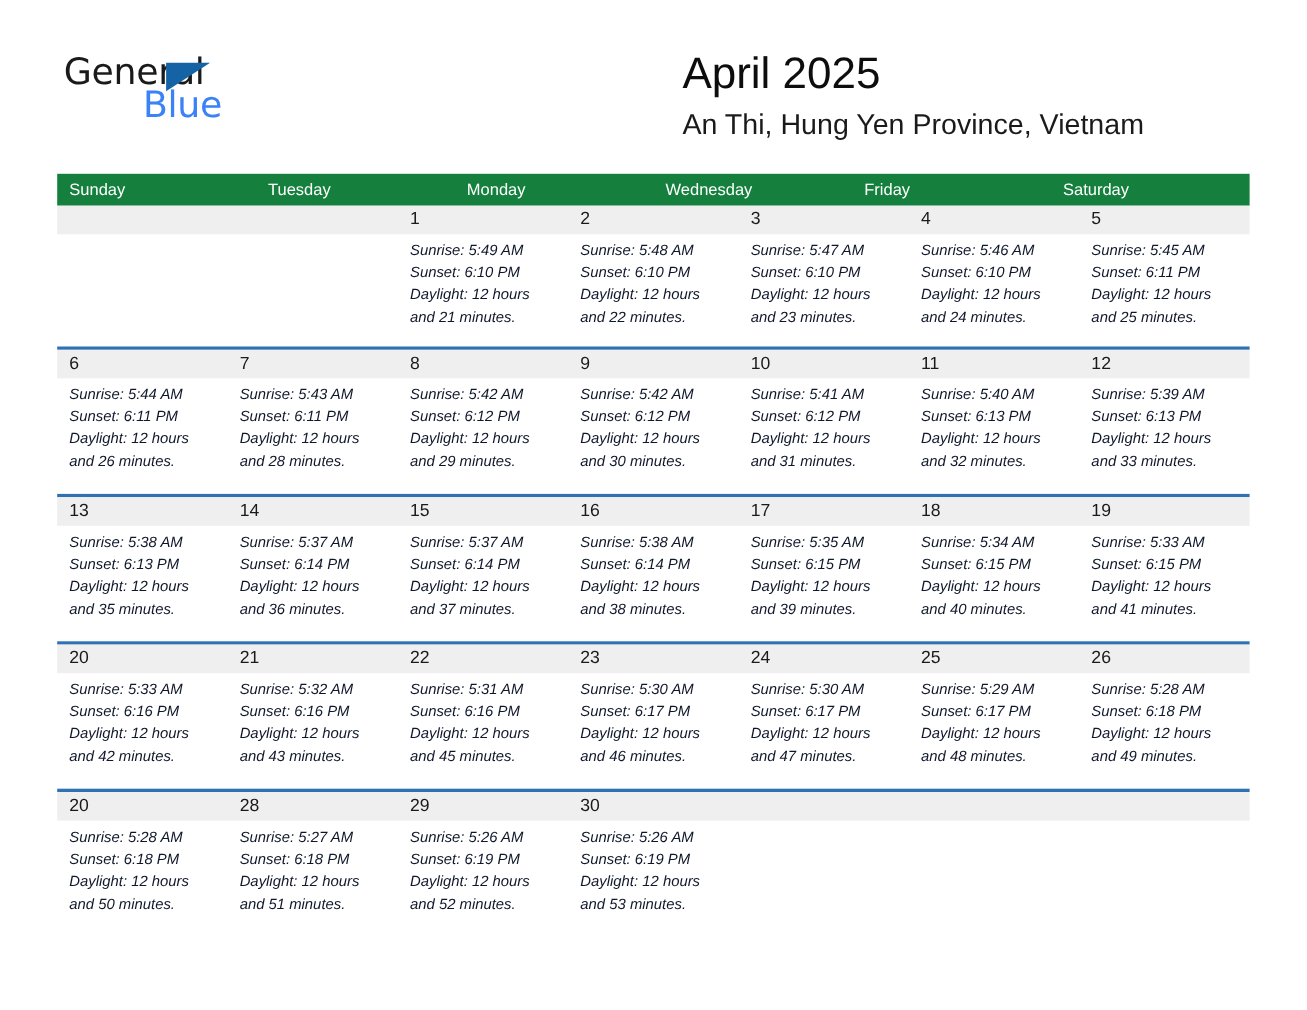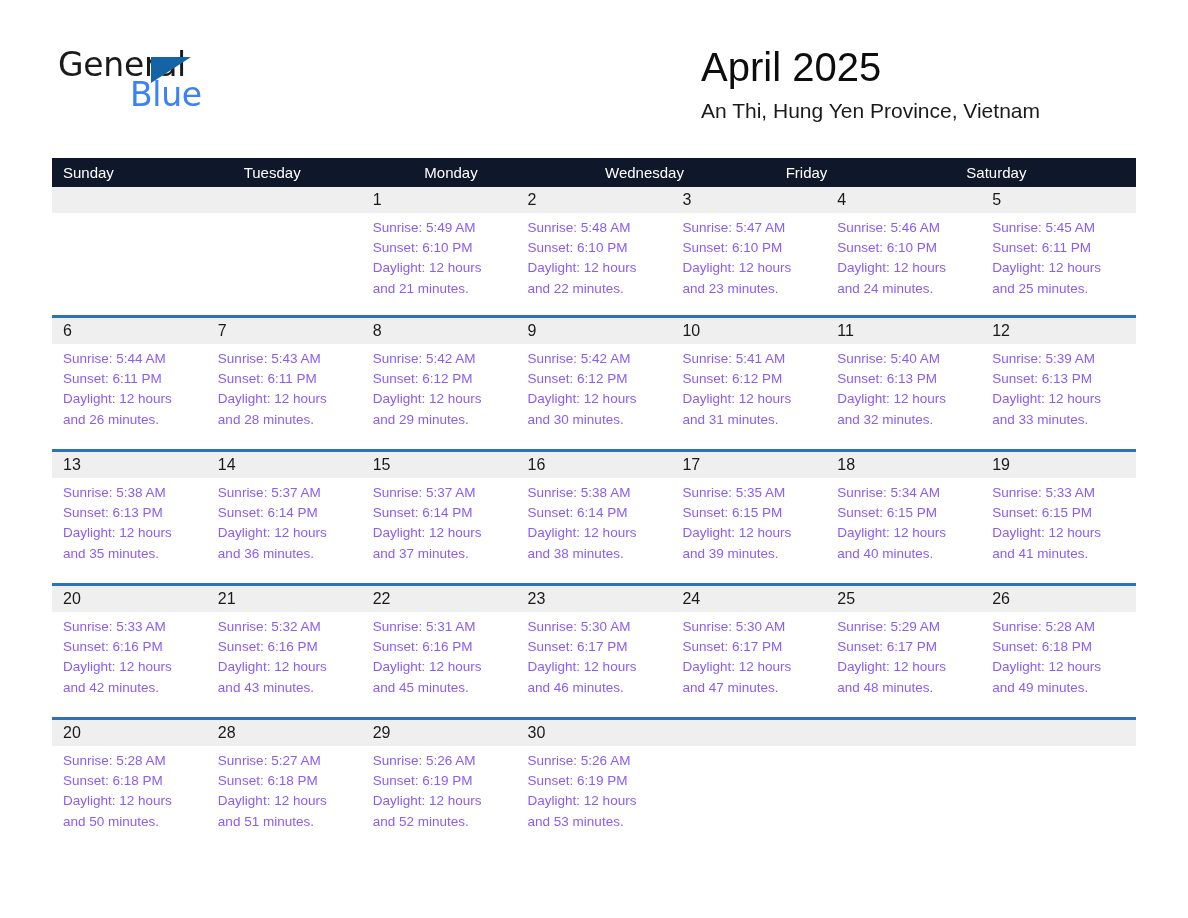--- a/index.html
+++ b/index.html
@@ -74,38 +74,38 @@
     text-align: left;
   }
   .cal-title {
     font-size: 40px;
     font-weight: 400;
     color: #0d0d0d;
     line-height: 1.15;
     letter-spacing: 0px;
   }
   .cal-subtitle {
-    font-size: 21px;
+    font-size: 26px;
     font-weight: 400;
     color: #1a1a1a;
     margin-top: 8px;
     line-height: 1.2;
   }
 
   
   .calendar {
     position: absolute;
     left: 52px;
     top: 158px;
     width: 1084px;
   }
 
   .cal-head {
     display: flex;
-    background: #0f172a;
+    background: #15803d;
     height: 29px;
   }
   .cal-head .hcell {
     flex: 1 1 0;
     color: #ffffff;
     font-size: 15px;
     line-height: 29px;
     padding-left: 11px;
     box-sizing: border-box;
     white-space: nowrap;
@@ -144,23 +144,24 @@
   .week.last .daycell { min-height: 120px; }
 
   .daynum {
     font-size: 16px;
     color: #1a1a1a;
     height: 26px;
     line-height: 25px;
   }
   .dayinfo {
     font-size: 13.5px;
-    color: #8b5cf6;
+    color: #0f172a;
     line-height: 20.2px;
     padding-top: 5px;
+    font-style: italic;
   }
   .dayinfo .ln {
     white-space: nowrap;
   }
 </style>
 </head>
 <body>
 
 <div class="page">
 

